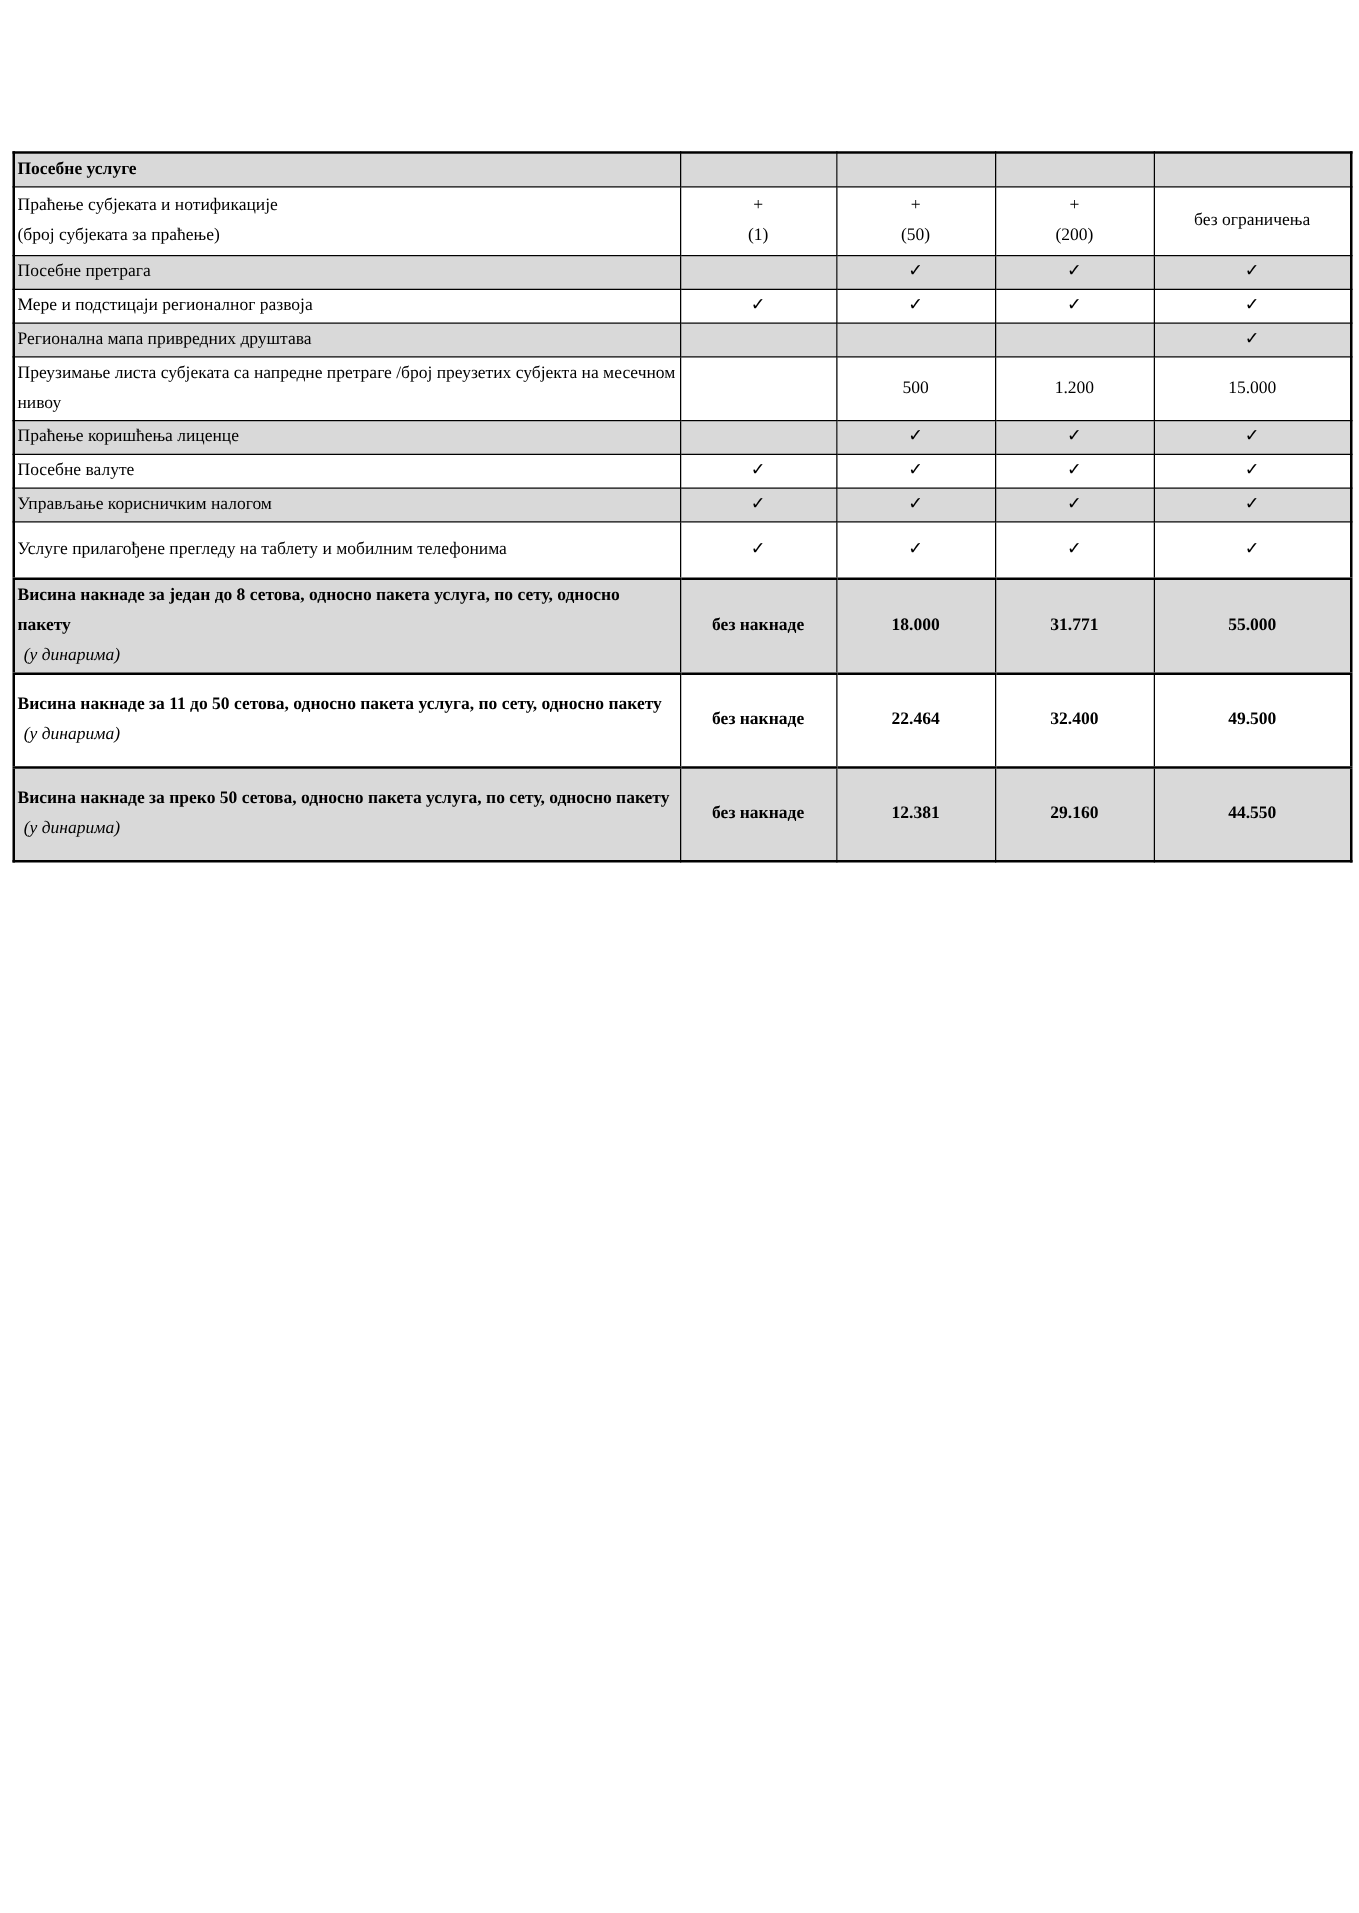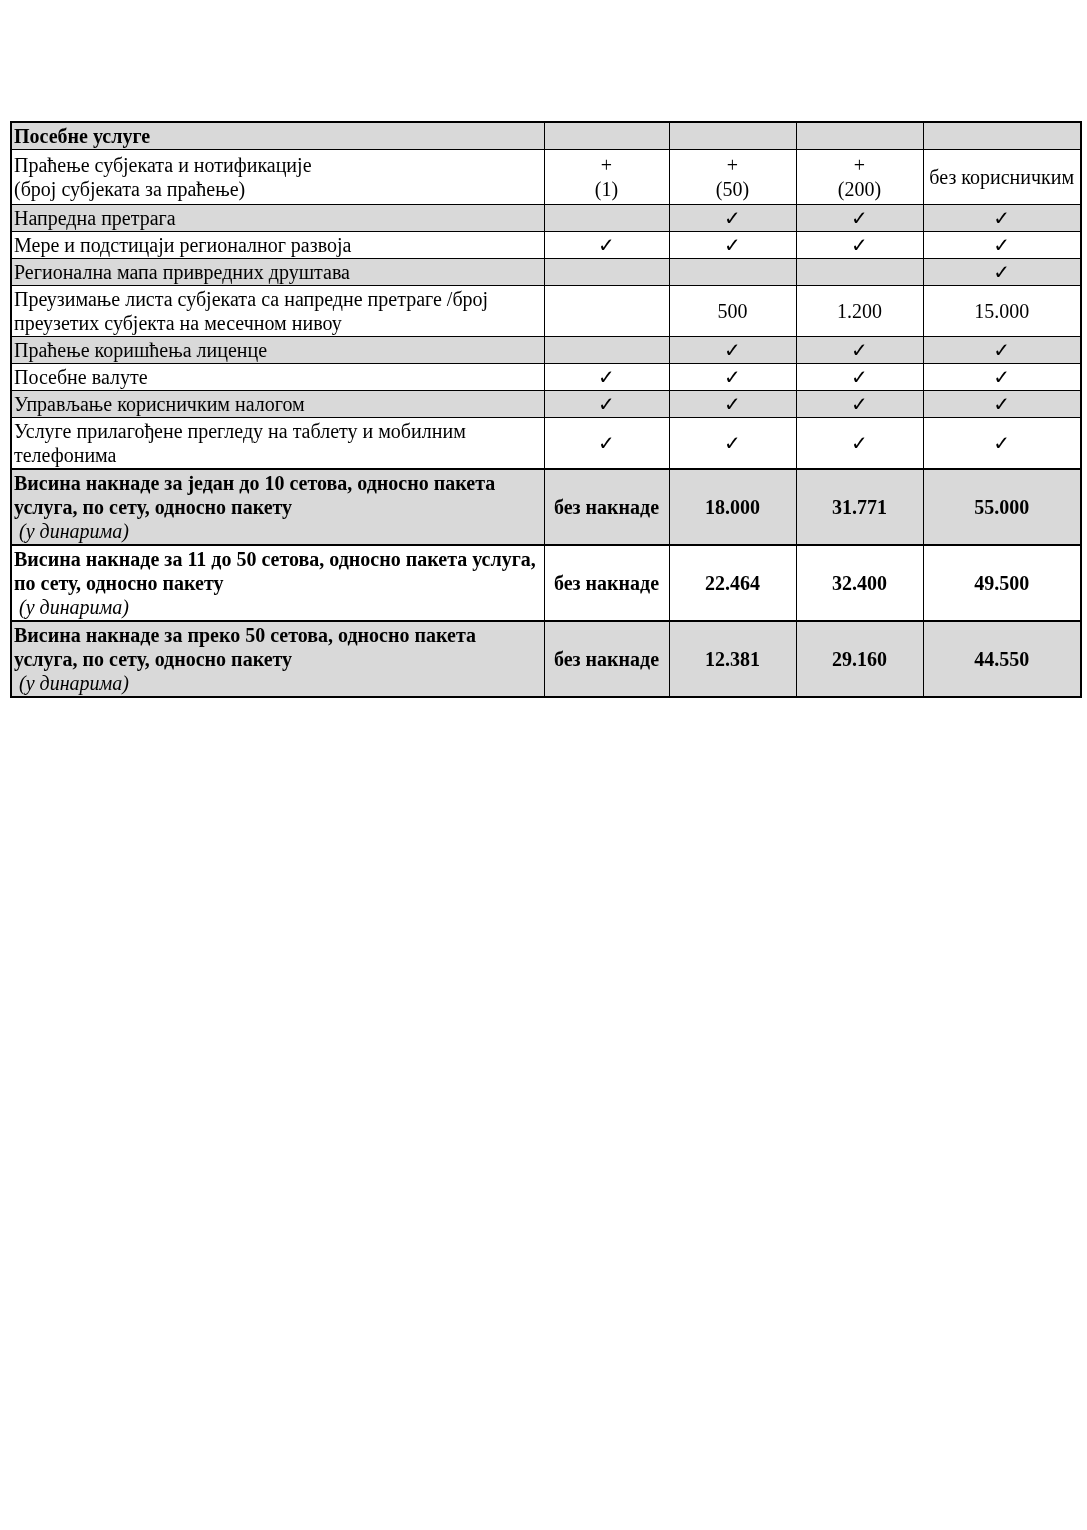--- a/index.html
+++ b/index.html
@@ -17,21 +17,21 @@
     color: #000000;
   }
   table.pricing {
     position: absolute;
     left: 10px;
     top: 121px;
     width: 1070px;
     border-collapse: collapse;
     table-layout: fixed;
     border: 2px solid #000000;
-    font-size: 20px;
+    font-size: 14px;
     line-height: 24px;
   }
   table.pricing td {
     border: 1px solid #000000;
     padding: 1px 2px;
     vertical-align: middle;
     overflow: hidden;
   }
   td.c1 {
     text-align: left;
@@ -84,25 +84,25 @@
         <div>(1)</div>
       </td>
       <td class="val">
         <div>+</div>
         <div>(50)</div>
       </td>
       <td class="val">
         <div>+</div>
         <div>(200)</div>
       </td>
-      <td class="val"><span>без корисничким</span></td>
+      <td class="val"><span>без ограничења</span></td>
     </tr>
 
     <tr class="shaded rh-s">
-      <td class="c1"><span>Напредна претрага</span></td>
+      <td class="c1"><span>Посебне претрага</span></td>
       <td class="val"><span></span></td>
       <td class="val"><span>✓</span></td>
       <td class="val"><span>✓</span></td>
       <td class="val"><span>✓</span></td>
     </tr>
 
     <tr class="rh-s">
       <td class="c1"><span>Мере и подстицаји регионалног развоја</span></td>
       <td class="val"><span>✓</span></td>
       <td class="val"><span>✓</span></td>
@@ -153,21 +153,21 @@
     <tr class="rh-m">
       <td class="c1"><span>Услуге прилагођене прегледу на таблету и мобилним телефонима</span></td>
       <td class="val"><span>✓</span></td>
       <td class="val"><span>✓</span></td>
       <td class="val"><span>✓</span></td>
       <td class="val"><span>✓</span></td>
     </tr>
 
     <tr class="shaded price rh-p">
       <td class="c1">
-        <div class="bold">Висина накнаде за један до 10 сетова, односно пакета услуга, по сету, односно пакету</div>
+        <div class="bold">Висина накнаде за један до 8 сетова, односно пакета услуга, по сету, односно пакету</div>
         <div class="note">(у динарима)</div>
       </td>
       <td class="val bold"><span>без накнаде</span></td>
       <td class="val bold"><span>18.000</span></td>
       <td class="val bold"><span>31.771</span></td>
       <td class="val bold"><span>55.000</span></td>
     </tr>
 
     <tr class="price rh-p">
       <td class="c1">

